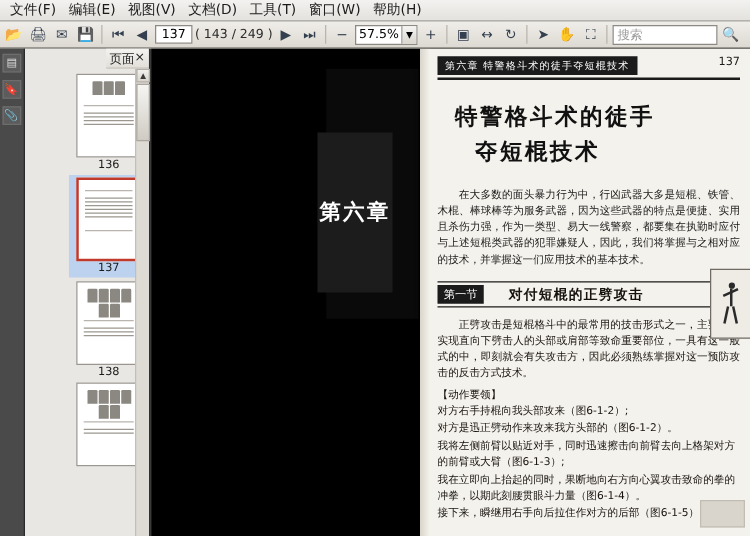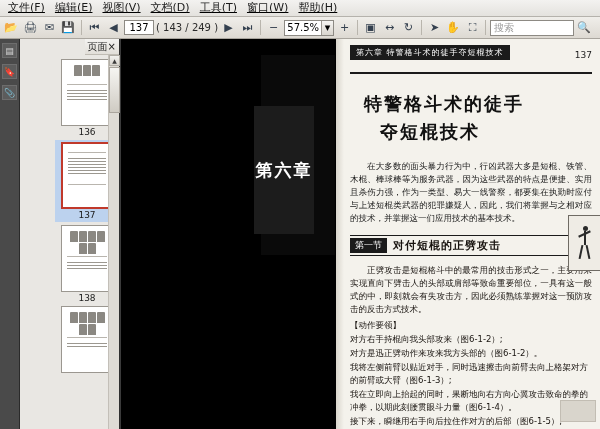--- a/index.html
+++ b/index.html
@@ -11,21 +11,21 @@
     font-size: 11px;
     background: #000;
   }
   #app { position: relative; width: 600px; height: 429px; background: #3b3b3b; }
 
   
   .menubar {
     position: absolute; top: 0; left: 0; width: 600px; height: 17px;
     background: linear-gradient(#f3f2f0, #e4e2de);
     border-bottom: 1px solid #b5b2ac;
-    display: flex; align-items: flex-start; padding-left: 3px; text-decoration: underline;
+    display: flex; align-items: flex-start; padding-left: 3px;
   }
   .menubar .mi {
     font-size: 11px; color: #1b1b1b; padding: 1px 5px; line-height: 14px;
     white-space: nowrap;
   }
 
   
   .toolbar {
     position: absolute; top: 17px; left: 0; width: 600px; height: 22px;
     background: linear-gradient(#f0eeea, #ddd9d2);
@@ -127,42 +127,42 @@
   .docarea {
     position: absolute; top: 39px; left: 121px; right: 0; bottom: 0;
     background: #3d3d3d; overflow: hidden;
   }
   .page {
     position: absolute; top: 0; left: 215px; width: 270px; height: 391px;
     background: #f4f2ec; box-shadow: 0 0 4px rgba(0,0,0,.6);
     color: #17120e; padding: 6px 14px 0 14px;
   }
   .page-header {
-    display: flex; align-items: flex-end; justify-content: space-between;
-    border-bottom: 2px solid #1b1b1b; padding-bottom: 12px;
+    display: flex; align-items: flex-start; justify-content: space-between;
+    border-bottom: 2px solid #1b1b1b; padding-bottom: 2px;
   }
   .ph-band { background: #1b1b1b; color: #fff; font-size: 8px; padding: 2px 6px; letter-spacing: 1px; }
   .ph-num { font-size: 9px; color: #1b1b1b; }
   .chaptertab {
     position: absolute; left: -82px; top: 40px; width: 60px; height: 128px;
     background: #1c1c1c; color: #fff;
     display: flex; flex-direction: column; align-items: center; justify-content: center;
     font-size: 17px; letter-spacing: 2px; line-height: 24px; font-weight: bold; margin-top: 27px;
   }
   .title-block { margin-top: 16px; margin-left: 14px; }
   .title-block .t1, .title-block .t2 {
     font-size: 18px; font-weight: bold; letter-spacing: 2px; color: #111; line-height: 28px;
   }
   .title-block .t2 { margin-left: 16px; }
   .body-p {
     margin-top: 14px; font-size: 8.5px; line-height: 13px; text-align: justify;
     text-indent: 17px; color: #1a1a1a;
   }
   .section-bar {
-    margin-top: 10px; display: flex; align-items: center; gap: 6px;
+    margin-top: 10px; display: flex; align-items: center; gap: 20px;
     border-top: 1px solid #1b1b1b; border-bottom: 1px solid #1b1b1b; padding: 2px 0;
   }
   .section-bar .sb-tag {
     background: #1b1b1b; color: #fff; font-size: 9px; padding: 1px 5px;
   }
   .section-bar .sb-title { font-size: 11px; font-weight: bold; letter-spacing: 1px; }
   .sub-p { margin-top: 8px; font-size: 8.5px; line-height: 13px; text-align: justify; text-indent: 17px; }
   .h3 { margin-top: 9px; font-size: 9.5px; font-weight: bold; letter-spacing: 1px; }
   .bracket { margin-top: 4px; font-size: 8.5px; }
   .line { font-size: 8.5px; line-height: 13px; margin-top: 1px; }

